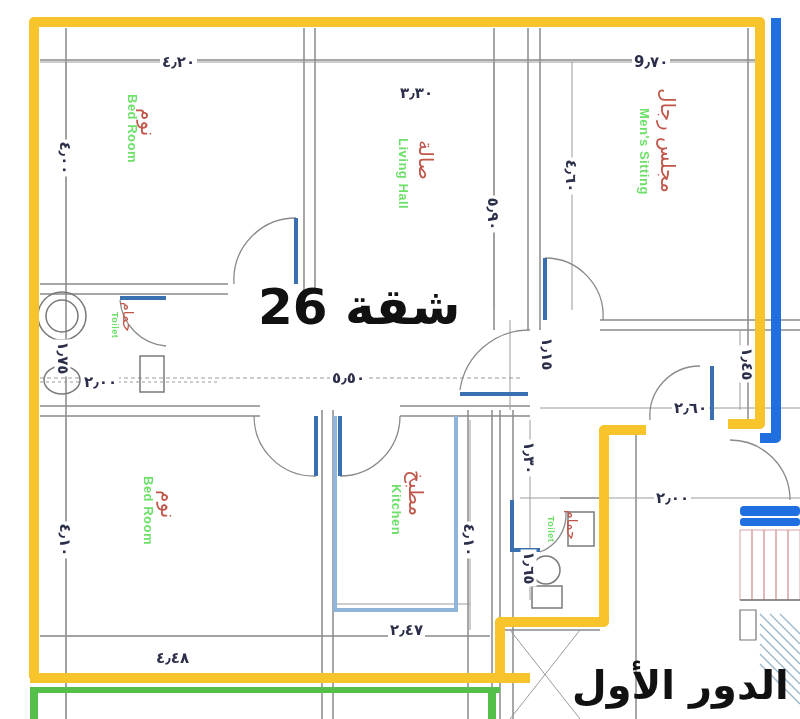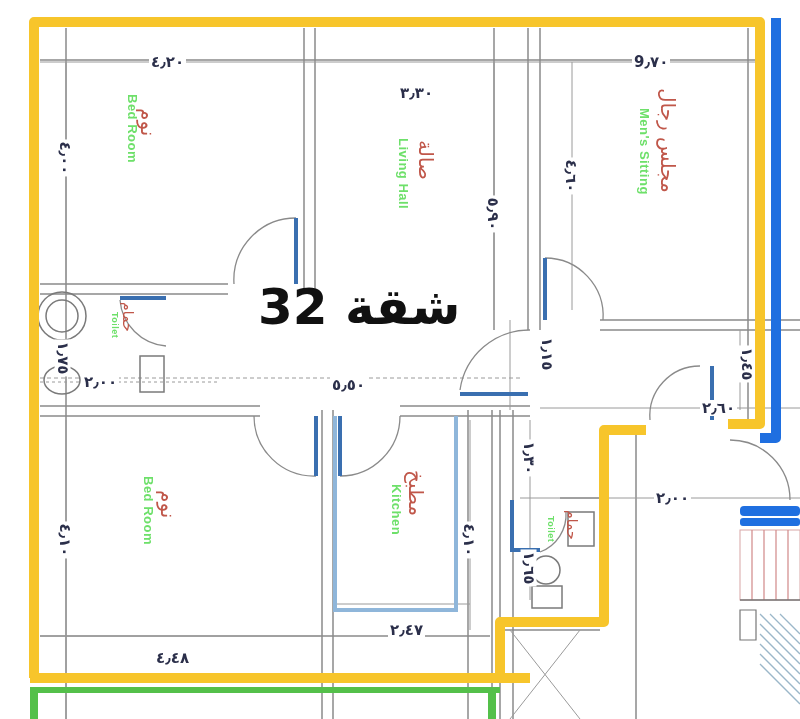--- a/index.html
+++ b/index.html
@@ -145,22 +145,23 @@
       <path d="M34 690 L34 719" stroke="#54c04a" stroke-width="8"></path>
       <path d="M492 690 L492 719" stroke="#54c04a" stroke-width="8"></path>
     </g>
 
     <path d="M34 678 L34 22 L760 22 L760 424 L728 424" stroke="#f7c52b" stroke-width="10" fill="none" stroke-linejoin="round"></path>
     <path d="M646 430 L604 430 L604 622 L500 622 L500 678 L30 678" stroke="#f7c52b" stroke-width="10" fill="none" stroke-linejoin="round"></path>
     <line x1="500" y1="678" x2="530" y2="678" stroke="#f7c52b" stroke-width="10"></line>
   </svg>
 
   
-  <div class="lbl title-ar" style="left:258px;top:278px;font-size:50px;">شقة 32</div>
-  
+  <div class="lbl title-ar" style="left:258px;top:278px;font-size:50px;">شقة 26</div>
+  
+  <div class="lbl title-ar" style="left:572px;top:662px;font-size:40px;">الدور الأول</div>
 
   
   <div class="lbl room-en" style="left:140px;top:94px;">Bed Room</div>
   <div class="lbl room-ar" style="left:160px;top:108px;">نوم</div>
   
   <div class="lbl room-en" style="left:411px;top:138px;">Living Hall</div>
   <div class="lbl room-ar" style="left:438px;top:140px;">صالة</div>
   
   <div class="lbl room-en" style="left:652px;top:108px;">Men's Sitting</div>
   <div class="lbl room-ar" style="left:680px;top:88px;">مجلس رجال</div>
@@ -171,31 +172,31 @@
   <div class="lbl room-en" style="left:156px;top:476px;">Bed Room</div>
   <div class="lbl room-ar" style="left:180px;top:490px;">نوم</div>
   
   <div class="lbl room-en" style="left:404px;top:484px;">Kitchen</div>
   <div class="lbl room-ar" style="left:428px;top:470px;">مطبخ</div>
   
   <div class="lbl room-en" style="left:556px;top:516px;font-size:9px;">Toilet</div>
   <div class="lbl room-ar" style="left:580px;top:510px;font-size:14px;">حمام</div>
 
   
-  <div class="lbl dim" style="left:149px;top:54px;text-align:right;">٤٫٢٠</div>
+  <div class="lbl dim" style="left:160px;top:54px;text-align:right;">٤٫٢٠</div>
   <div class="lbl dim v" style="left:46px;top:150px;">٤٫٠٠</div>
   <div class="lbl dim" style="left:398px;top:54px;margin-top:31px;">٣٫٣٠</div>
   <div class="lbl dim v" style="left:474px;top:206px;">٥٫٩٠</div>
   <div class="lbl dim" style="left:632px;top:54px;">9٫٧٠</div>
   <div class="lbl dim v" style="left:552px;top:168px;">٤٫٦٠</div>
   <div class="lbl dim" style="left:82px;top:374px;">٢٫٠٠</div>
   <div class="lbl dim v" style="left:44px;top:350px;">١٫٧٥</div>
-  <div class="lbl dim" style="left:330px;top:370px;margin-top:7px;">٥٫٥٠</div>
+  <div class="lbl dim" style="left:330px;top:370px;">٥٫٥٠</div>
   <div class="lbl dim v" style="left:528px;top:346px;">١٫١٥</div>
-  <div class="lbl dim" style="left:672px;top:400px;margin-left:28px;">٢٫٦٠</div>
+  <div class="lbl dim" style="left:672px;top:400px;">٢٫٦٠</div>
   <div class="lbl dim v" style="left:728px;top:356px;">١٫٤٥</div>
   <div class="lbl dim" style="left:154px;top:650px;text-align:center;">٤٫٤٨</div>
   <div class="lbl dim v" style="left:46px;top:532px;">٤٫١٠</div>
   <div class="lbl dim" style="left:388px;top:622px;">٢٫٤٧</div>
   <div class="lbl dim v" style="left:450px;top:532px;">٤٫١٠</div>
   <div class="lbl dim v" style="left:510px;top:560px;">١٫٦٥</div>
   <div class="lbl dim v" style="left:510px;top:450px;">١٫٣٠</div>
   <div class="lbl dim" style="left:654px;top:490px;">٢٫٠٠</div>
 </div>
 

